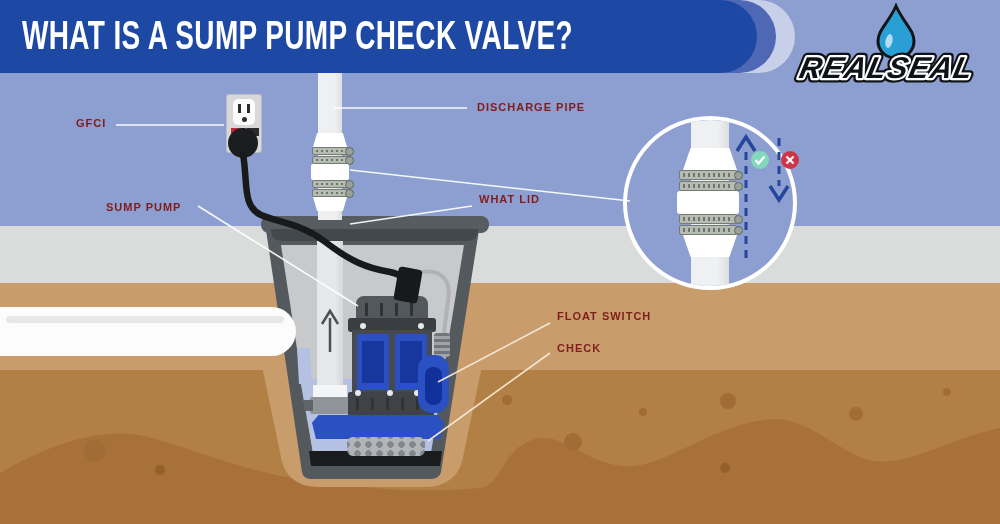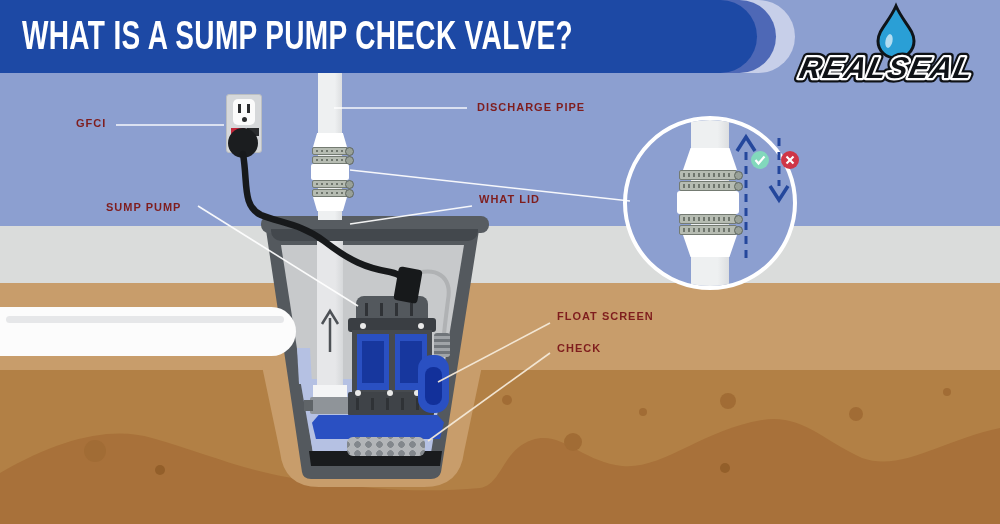--- a/index.html
+++ b/index.html
@@ -213,21 +213,21 @@
     <g stroke="#f5ead9" stroke-width="1.6" opacity="0.95" fill="none">
       <line x1="550" y1="323" x2="438" y2="382"></line>
       <line x1="550" y1="353" x2="428" y2="441"></line>
     </g>
   </svg>
 
   <div class="abs lbl" style="left:76px;top:117px;">GFCI</div>
   <div class="abs lbl" style="left:477px;top:101px;">DISCHARGE PIPE</div>
   <div class="abs lbl" style="left:106px;top:191px;margin-top:10px;">SUMP PUMP</div>
   <div class="abs lbl" style="left:479px;top:193px;">WHAT LID</div>
-  <div class="abs lbl" style="left:557px;top:310px;">FLOAT SCREEN</div>
+  <div class="abs lbl" style="left:557px;top:310px;">FLOAT SWITCH</div>
   <div class="abs lbl" style="left:557px;top:342px;">CHECK</div>
 
 
   <div class="abs pill pale"></div>
   <div class="abs pill mid"></div>
   <div class="abs pill dark"></div>
   <div class="abs title">WHAT IS A SUMP PUMP CHECK VALVE?</div>
 
   <div class="abs" style="left:790px;top:0;width:208px;height:86px;">
     <svg width="208" height="86">

